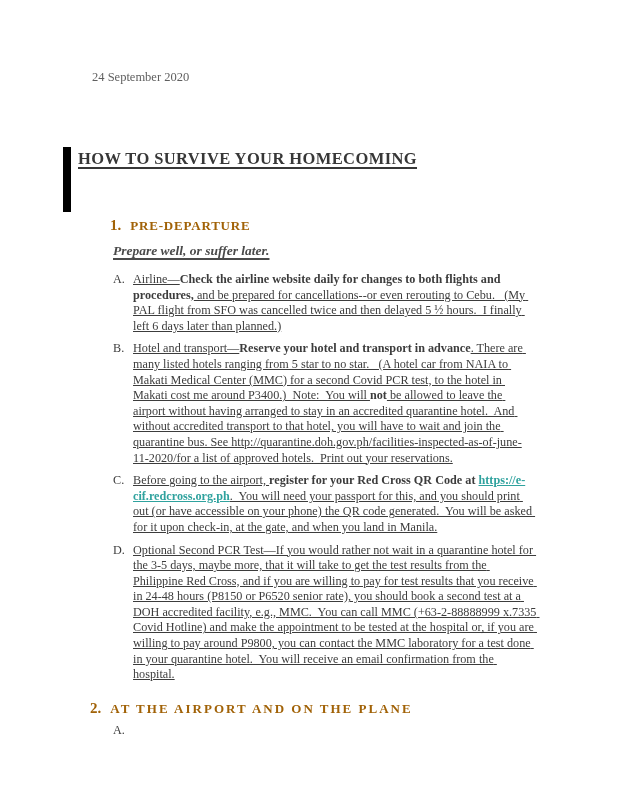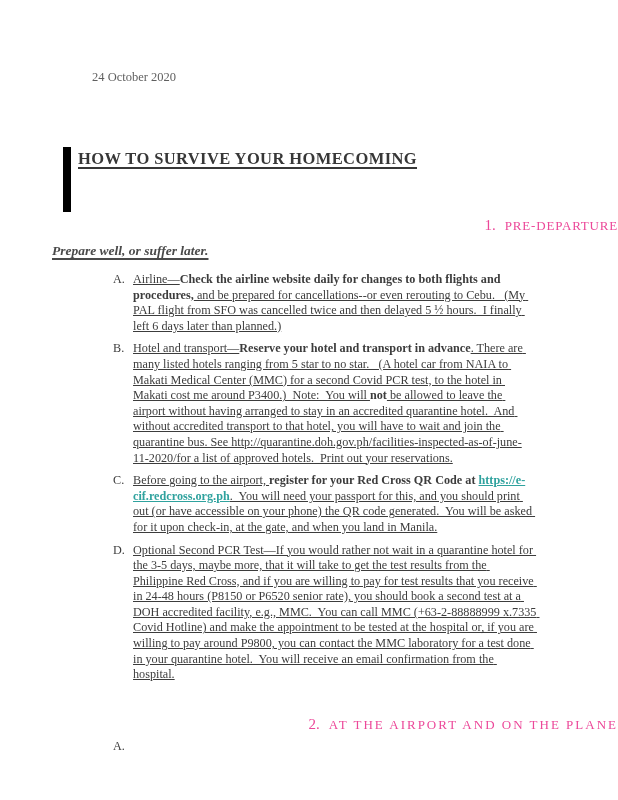--- a/index.html
+++ b/index.html
@@ -49,39 +49,38 @@
     text-underline-offset: 3px;
     white-space: nowrap;
   }
   #sections {
     position: absolute;
     left: 0;
     top: 216px;
     width: 618px;
   }
   .section { width: 618px; }
-  .section + .section { margin-top: 32px; }
+  .section + .section { margin-top: 16px; }
   .section-heading {
-    color: #ec4899;
-    font-weight: normal;
-    text-align: right;
+    color: #a16207;
+    font-weight: bold;
   }
   .sec-0 .section-heading { margin-left: 110px; }
   .sec-1 .section-heading { margin-left: 90px; }
   .sec-num {
     font-size: 15px;
     margin-right: 9px;
   }
   .sec-label {
     font-size: 13px;
     letter-spacing: 0.8px;
   }
   .sec-1 .sec-label { letter-spacing: 2px; }
   .section-subtitle {
-    margin: 9px 0 13px 52px;
+    margin: 9px 0 13px 113px;
     font-size: 13.5px;
     font-weight: bold;
     font-style: italic;
     color: #4a4a4a;
     text-decoration: underline;
     text-decoration-thickness: 1.5px;
     text-underline-offset: 3px;
   }
   .sec-0 .item-list { margin-top: 13px; }
   .sec-1 .item-list { margin-top: 6px; }
@@ -106,21 +105,21 @@
     font-weight: bold;
     color: #2fa29e;
     text-decoration: underline;
     cursor: pointer;
   }
 </style>
 </head>
 <body>
 
 <div class="page">
-  <div class="date-line">24 October 2020</div>
+  <div class="date-line">24 September 2020</div>
   <div class="title-block">
     <span class="title-bar"></span>
     <h1 class="doc-title">HOW TO SURVIVE YOUR HOMECOMING</h1>
   </div>
   <div id="sections">
       <div class="section sec-0">
         <div class="section-heading"><span class="sec-num">1.</span><span class="sec-label">PRE-DEPARTURE</span></div>
         <div class="section-subtitle">Prepare well, or suffer later.</div>
         <div class="item-list">
           <div class="item">

